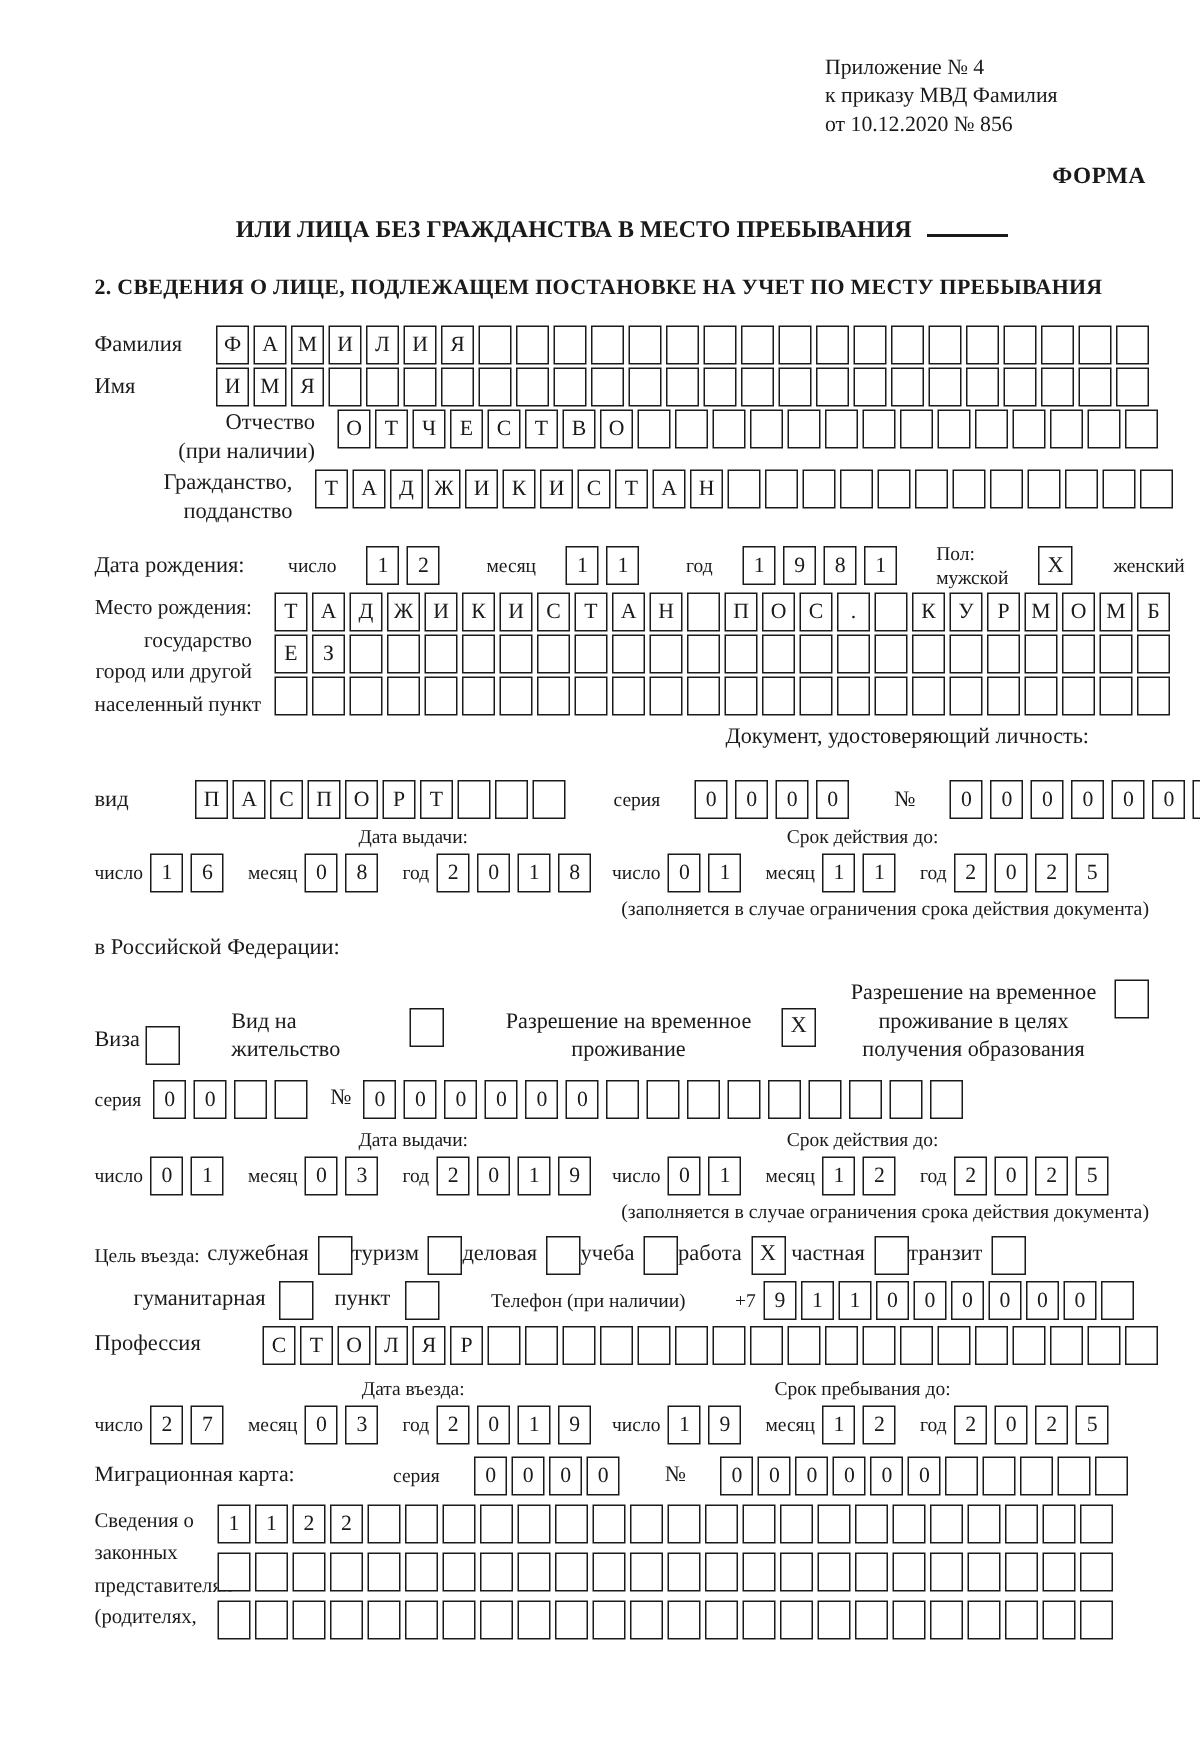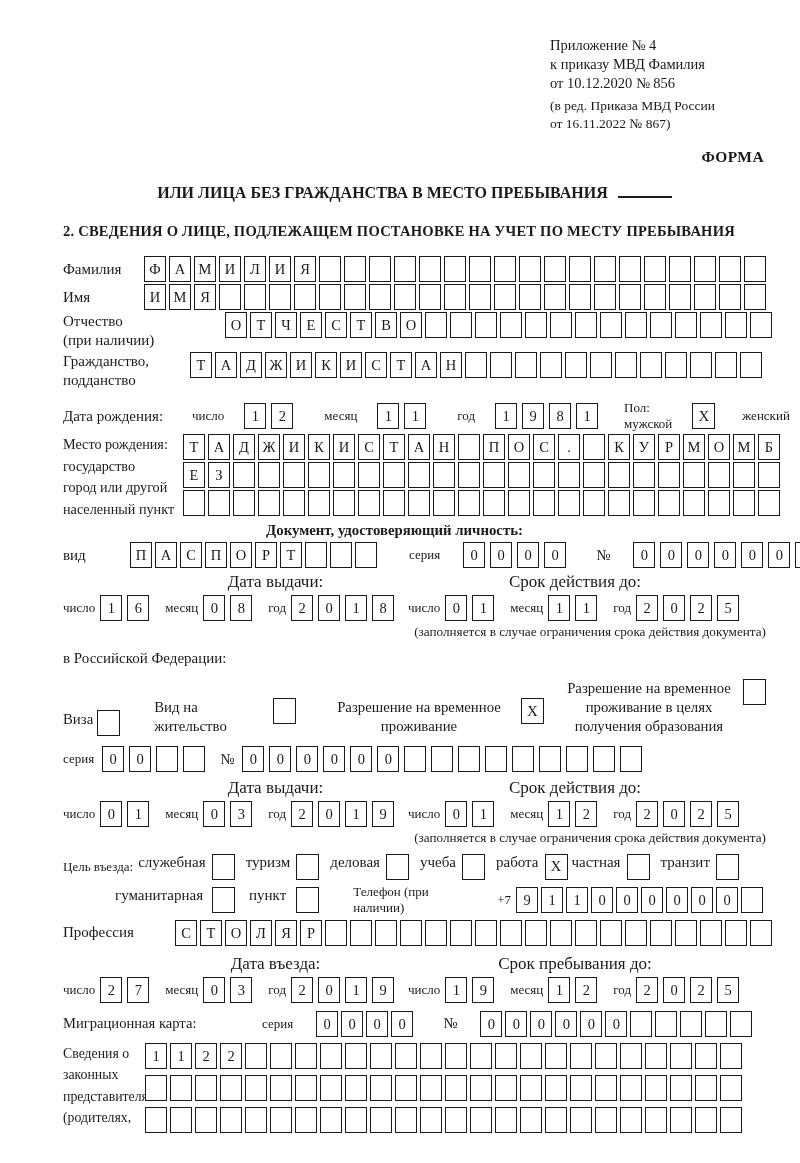--- a/index.html
+++ b/index.html
@@ -16,21 +16,21 @@
   .hdr .small { font-size:13.5px; margin-top:4px; line-height:1.3; }
   .forma { text-align:right; font-weight:bold; font-size:15.5px; letter-spacing:.4px; margin:16px 2px 16px 0; }
 
   
   .title { text-align:center; font-weight:bold; font-size:16px; line-height:1.42; margin-bottom:18px; }
   .blank-line { display:inline-block; width:54px; border-bottom:2px solid #1a1a1a; height:12px; margin-left:10px; }
   .sec-head { font-weight:bold; font-size:14.6px; letter-spacing:.2px; margin-bottom:16px; }
 
   
   .row { display:flex; align-items:center; margin-bottom:2px;gap:15px; }
-  .row.top { align-items:flex-start; }
+  .row.top { align-items:flex-start;text-align:right; }
   .lbl { flex:none; line-height:19px; }
   .w66 { width:66px; } .w147 { width:147px; } .w112 { width:112px; }
   .w105 { width:105px; white-space:nowrap; } .w97 { width:97px; }
   .cells { display:flex; flex-wrap:nowrap; }
   .cell {
     flex:none; width:22px; height:26px; border:1.6px solid #1a1a1a; margin-right:3px;
     display:inline-flex; align-items:center; justify-content:center;
     font-size:14.5px; line-height:1; background:#fff;
   }
   .checkbox {
@@ -38,72 +38,68 @@
     display:inline-flex; align-items:center; justify-content:center;
     font-size:15px; background:#fff;
   }
   .stack { display:flex; flex-direction:column; }
   .stack .cells { margin-bottom:2px; }
 
   
   .d2 { display:flex; align-items:flex-start; margin-top:4px; }
   .dcol1 { width:345px; flex:none; }
   .dcol2 { flex:1; }
-  .dhead { text-align:center; margin-bottom:3px; font-size:17px; }
+  .dhead { text-align:center; margin-bottom:3px; font-size:13px; }
   .dhead.h1 { padding-left:80px; }
   .dhead.h2 { padding-right:24px; }
   .drow { display:flex; align-items:center; }
   .dl { margin-right:5px; font-size:13px;font-family:Liberation Serif, serif; }
   .dg { display:flex; margin-right:11px; }
   .dg .cell { margin-right:5px; }
   .dnote { font-size:13.2px; text-align:right; margin-top:3px; line-height:1.2; }
-  .mb6 { margin-bottom:6px; } .mb8 { margin-bottom:8px; } .mb10 { margin-bottom:10px; }
+  .mb6 { margin-bottom:6px; } .mb8 { margin-bottom:8px; } .mb10 { margin-bottom:10px;margin-left:20px; }
 
   
   .para { line-height:25px; margin-top:6px; }
 
   
   .optrow { display:flex; align-items:flex-end; margin-top:8px; margin-bottom:10px; }
   .opt { display:flex; align-items:flex-start; }
   .opt .checkbox { margin-left:9px; }
   .opt-lbl { line-height:19px; font-size:14.8px; }
   .opt-lbl.c { text-align:center; }
   .wrap186 { width:186px; } .wrap170 { width:170px; }
   .ml20 { margin-left:20px; } .ml30 { margin-left:30px; } .ml34 { margin-left:34px; }
 
-  .inline-opt { display:flex; align-items:flex-start; }
+  .inline-opt { display:flex; align-items:center; }
   .inline-opt .checkbox { margin-left:6px; }
   .purpose-row { display:flex; align-items:center; margin-bottom:4px; }
-  .purpose-row .gap { margin-left:11px; }
-  .indent65 { margin-left:52px; }
+  .purpose-row .gap { margin-left:0; }
+  .indent65 { margin-left:26px; }
 
   .serline { display:flex; align-items:center; margin:8px 0 6px; }
   .serline .dl { margin:0 8px 0 0; }
   .nos { margin:0 8px; font-size:14.8px; }
 
   
   .reps { display:flex; align-items:flex-start; margin-top:4px; }
   .reps-label { width:82px; flex:none; font-size:13.8px; line-height:21.5px; }
   .reps-cells .cells { margin-bottom:6px; }
 
-  .doc-head { text-align:center; font-weight:bold; font-size:14.8px; margin:2px 40px 3px 0; }
+  .doc-head { text-align:right; font-weight:normal; font-size:14.8px; margin:2px 40px 20px 0; }
 </style>
 </head>
 <body>
 
 <div class="page">
 
   <div class="hdr">
     <div>Приложение № 4</div>
     <div>к приказу МВД Фамилия</div>
     <div>от 10.12.2020 № 856</div>
-    <div class="small">
-      <div>(в ред. Приказа МВД России</div>
-      <div>от 16.11.2022 № 867)</div>
-    </div>
   </div>
   <div class="forma">ФОРМА</div>
 
   <div class="title">
     <div><span>ИЛИ ЛИЦА БЕЗ ГРАЖДАНСТВА В МЕСТО ПРЕБЫВАНИЯ</span><span class="blank-line"></span></div>
   </div>
 
   <div class="sec-head">2. СВЕДЕНИЯ О ЛИЦЕ, ПОДЛЕЖАЩЕМ ПОСТАНОВКЕ НА УЧЕТ ПО МЕСТУ ПРЕБЫВАНИЯ</div>
 
   <div class="row">

